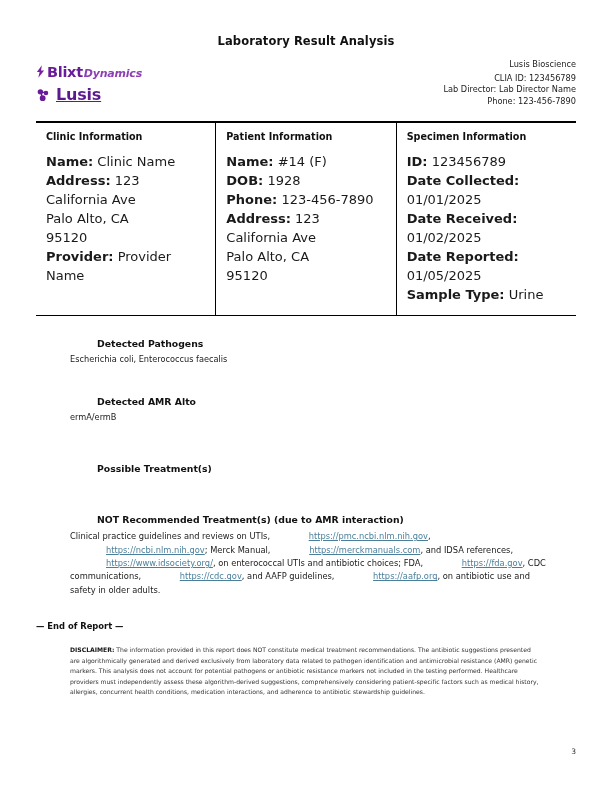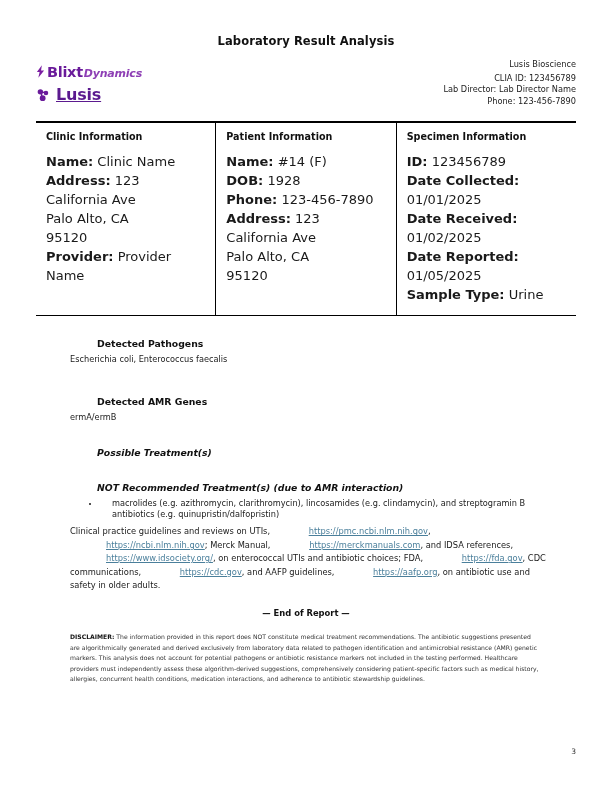--- a/index.html
+++ b/index.html
@@ -159,21 +159,21 @@
     font-size: 8.2px;
     line-height: 1.35;
     margin-bottom: 5px;
     padding-left: 12px;
     color: #1a1a1a;
   }
   ul.bullets li::marker {
     font-size: 7px;
   }
 
-  .sec-head.tight { margin-top: 24px; font-style: italic; }
+  .sec-head.tight { margin-top: 40px; }
 
   
   .sources-head {
     font-size: 8.2px;
     font-weight: bold;
     margin-top: 20px;
     margin-bottom: 4px;
     color: #111;
   }
   .sources-body {
@@ -182,24 +182,23 @@
     color: #1a1a1a;
   }
   .sources-body a {
     color: #4a7f9b;
     text-decoration: underline;
     padding-left: 36px;
   }
 
   
   .end-report {
-    text-align: center;
     font-size: 8.4px;
     font-weight: bold;
-    margin-top: 16px;
+    margin-top: 24px;
     color: #111;
   }
   .disclaimer {
     margin-top: 14px;
     padding-left: 34px;
     padding-right: 34px;
     font-size: 6.1px;
     line-height: 1.72;
     color: #333;
     text-align: left;
@@ -324,29 +323,26 @@
       </div>
 
     </div>
   </div>
 
   <div class="section">
 
     <div class="sec-head">Detected Pathogens</div>
     <div class="sec-body">Escherichia coli, Enterococcus faecalis</div>
 
-    <div class="sec-head" style="margin-top:30px;">Detected AMR Genes</div>
+    <div class="sec-head" style="margin-top:30px;">Detected AMR Alto</div>
     <div class="sec-body">ermA/ermB</div>
 
     <div class="sec-head tight">Possible Treatment(s)</div>
 
     <div class="sec-head tight">NOT Recommended Treatment(s) (due to AMR interaction)</div>
-    <ul class="bullets">
-      <li>macrolides (e.g. azithromycin, clarithromycin), lincosamides (e.g. clindamycin), and streptogramin B antibiotics (e.g. quinupristin/dalfopristin)</li>
-    </ul>
 
     <div class="sources-body">
       <span>Clinical practice guidelines and reviews on UTIs, </span><a href="#">https://pmc.ncbi.nlm.nih.gov</a><span>, </span><a href="#">https://ncbi.nlm.nih.gov</a><span>; Merck Manual, </span><a href="#">https://merckmanuals.com</a><span>, and IDSA references, </span><a href="#">https://www.idsociety.org/</a><span>, on enterococcal UTIs and antibiotic choices; FDA, </span><a href="#">https://fda.gov</a><span>, CDC communications, </span><a href="#">https://cdc.gov</a><span>, and AAFP guidelines, </span><a href="#">https://aafp.org</a><span>, on antibiotic use and safety in older adults.</span>
     </div>
 
   </div>
 
   <div class="end-report">— End of Report —</div>
 
   <div class="disclaimer">

